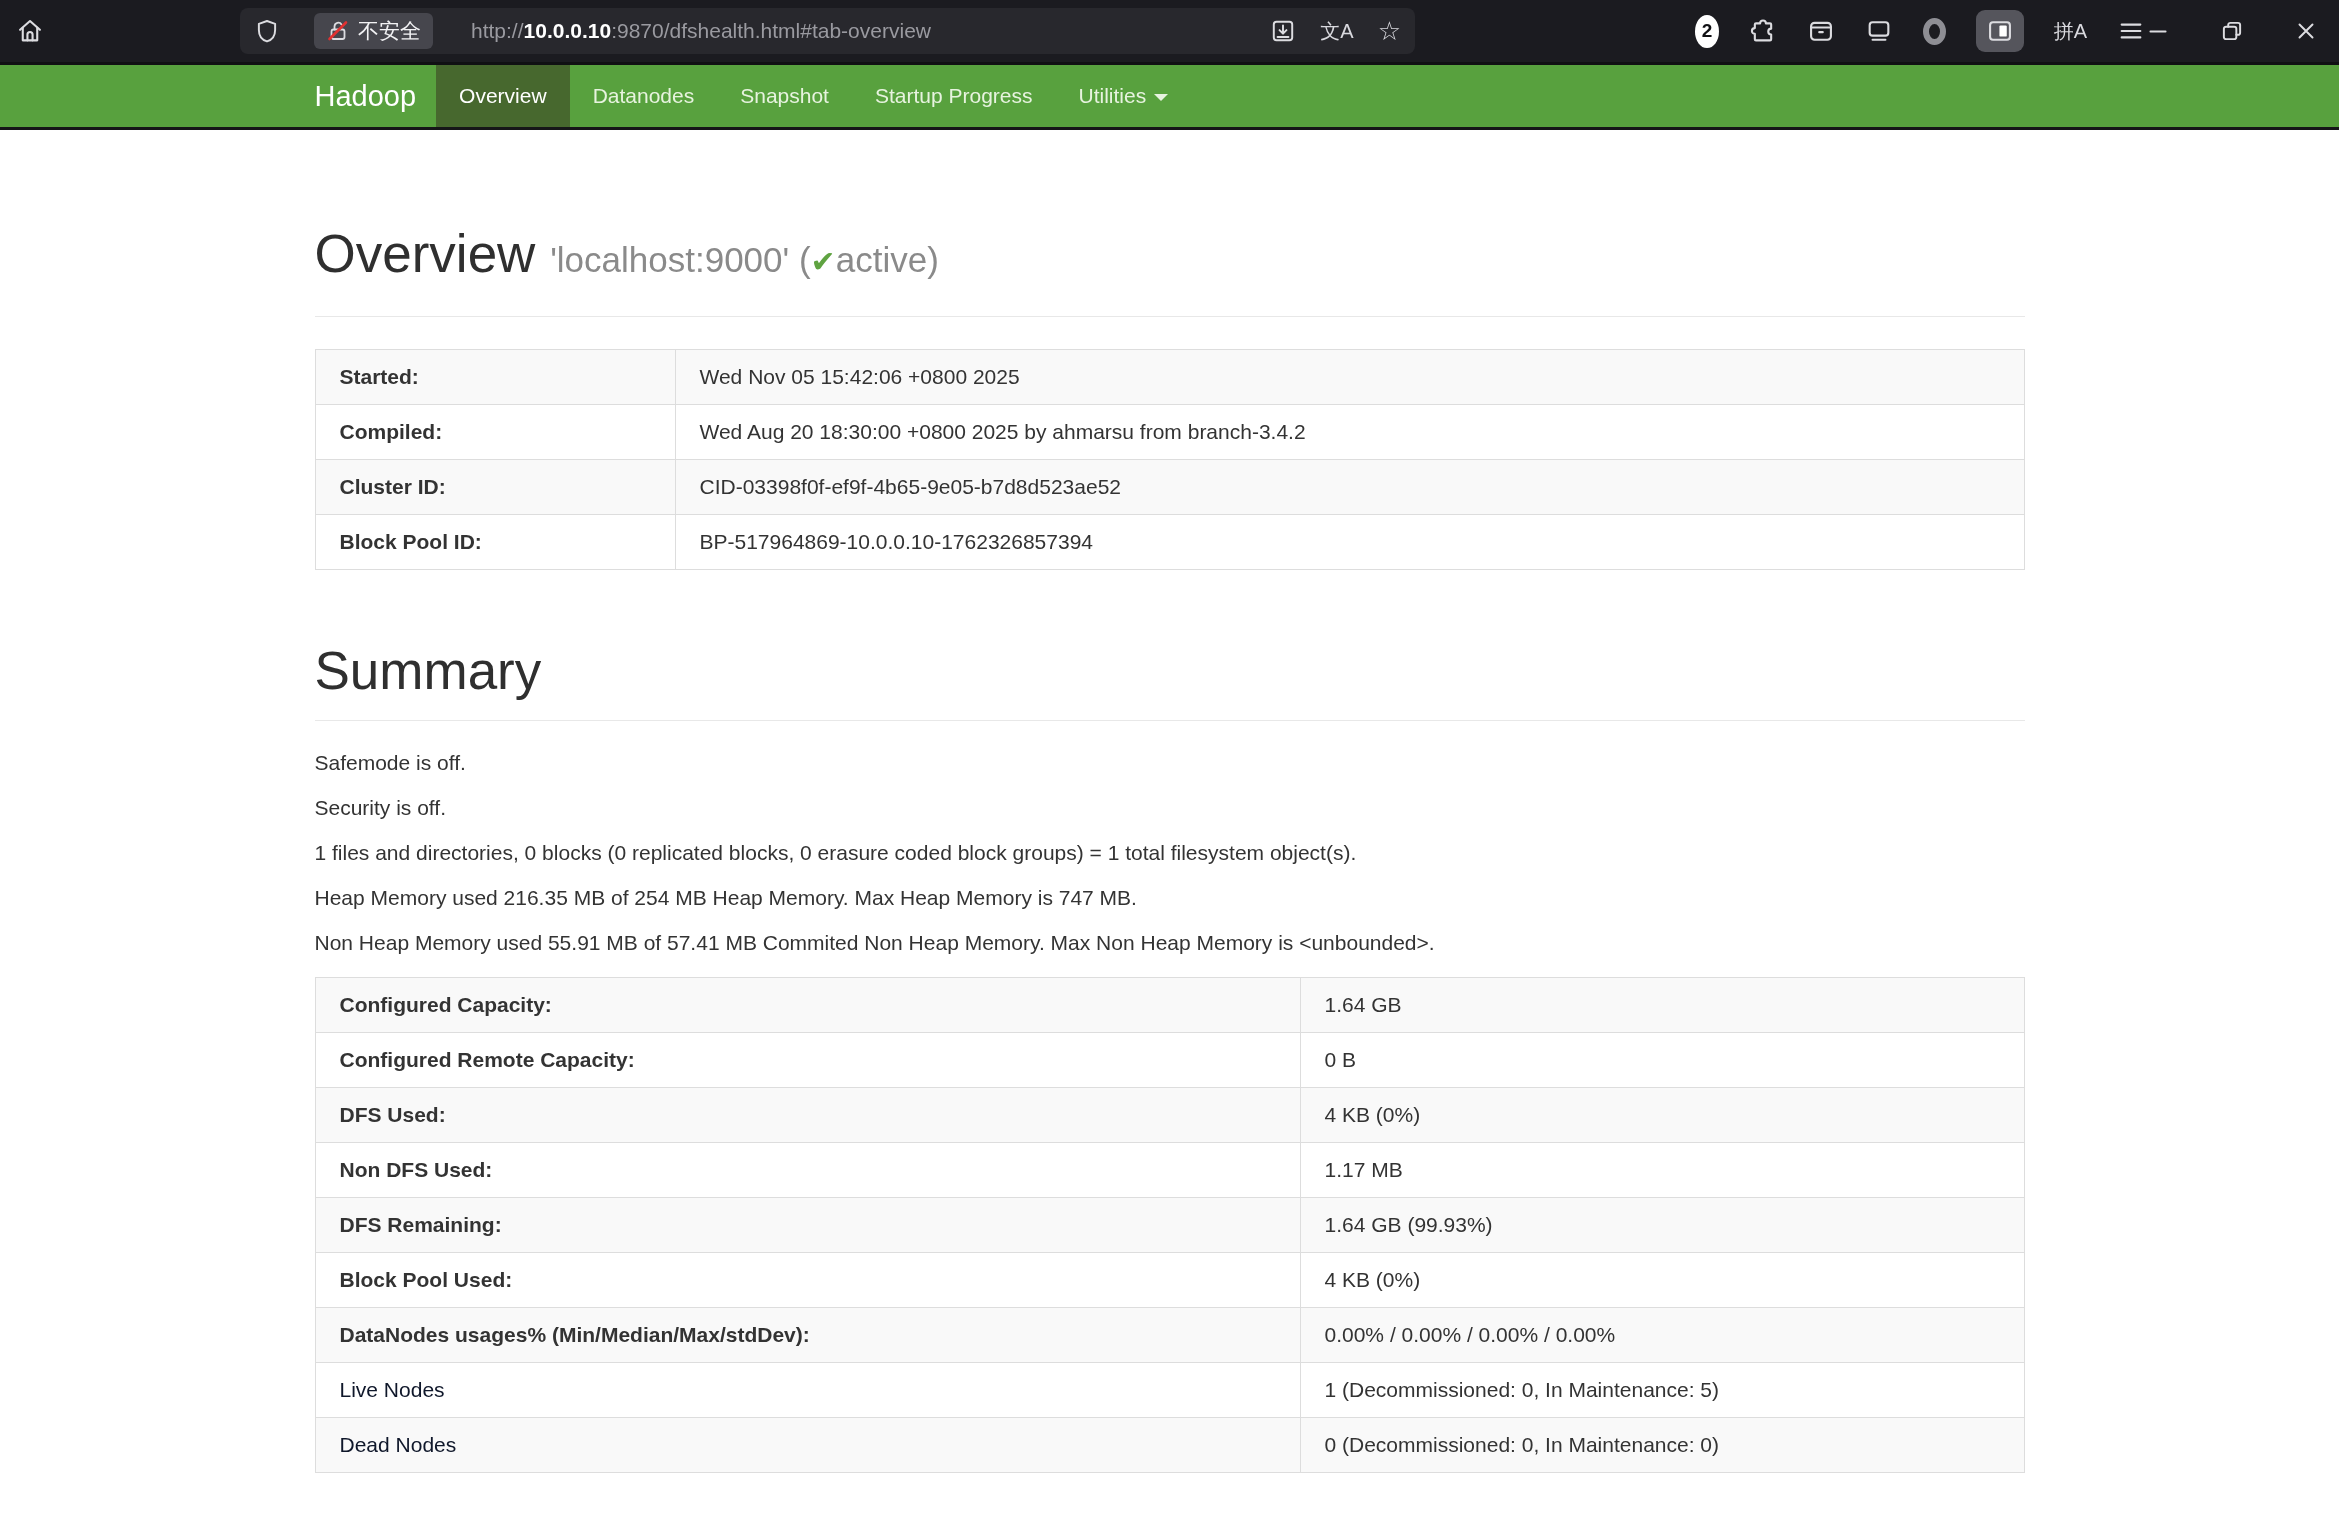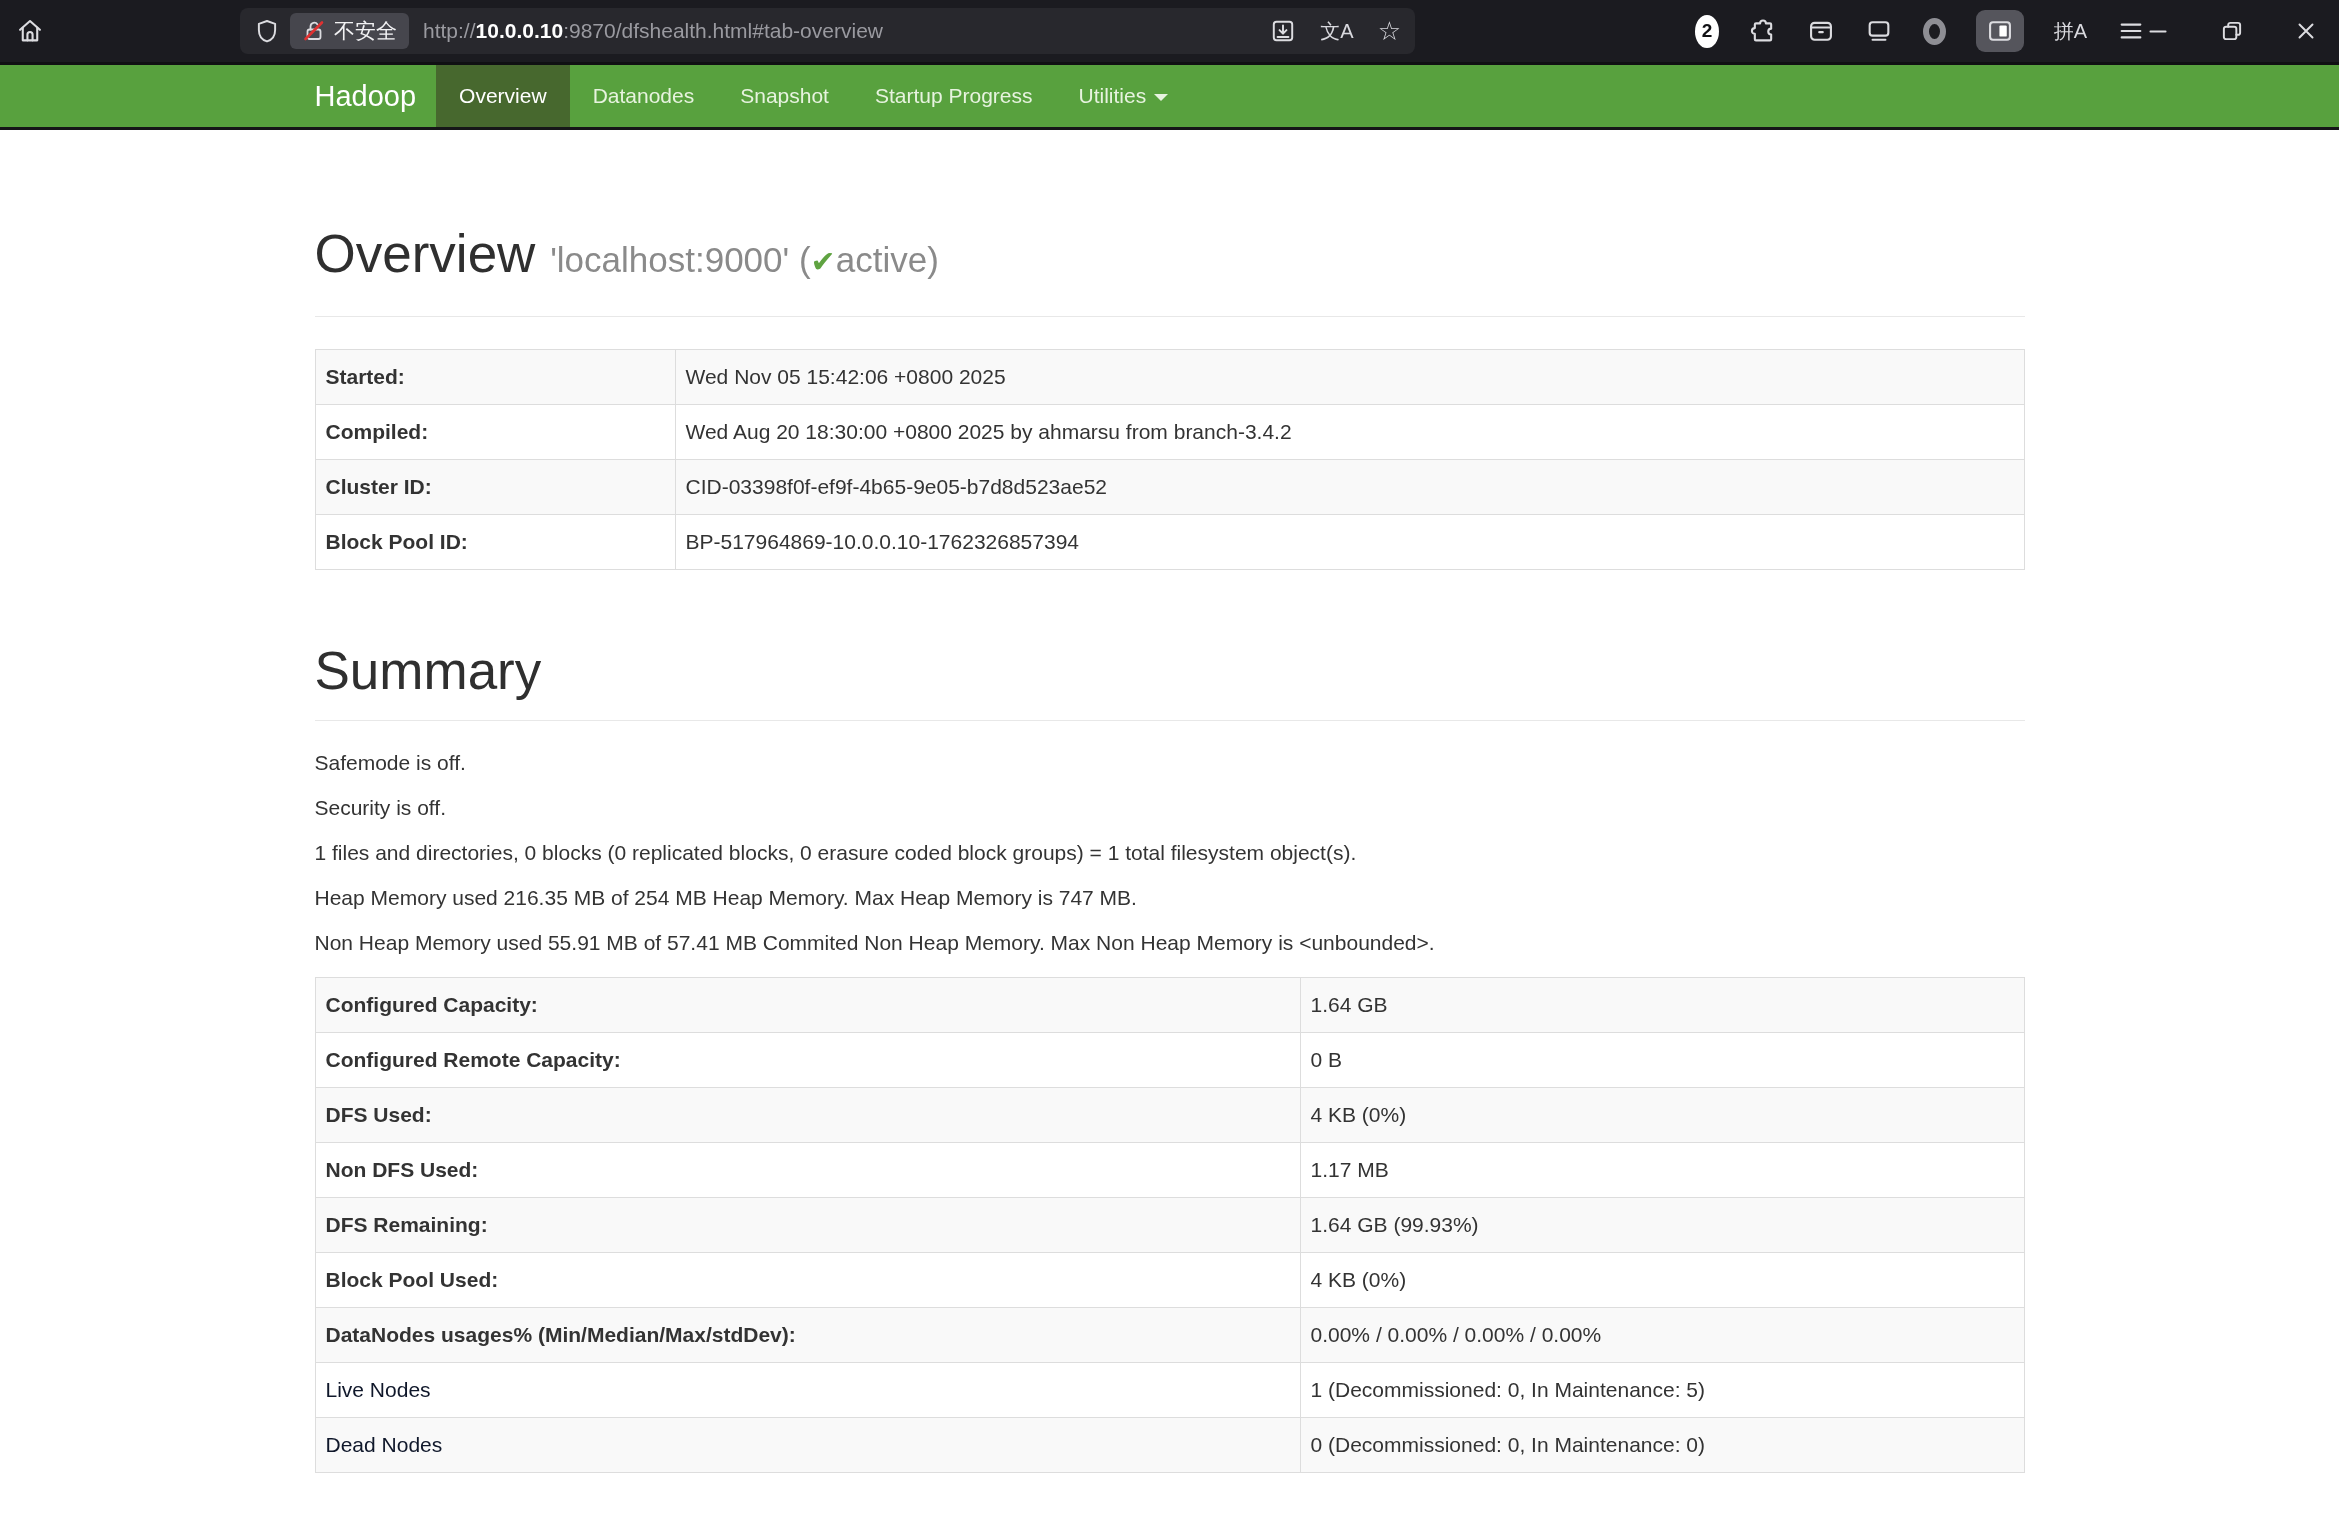--- a/index.html
+++ b/index.html
@@ -7,21 +7,21 @@
     width:2339px;height:1522px;overflow:hidden;background:#fff;
     font-family:"Liberation Sans","DejaVu Sans",sans-serif;
     -webkit-font-smoothing:antialiased;
   }
   
   .chrome{height:62px;background:#1b1b20;display:flex;align-items:center;}
   .icon-btn{display:flex;align-items:center;justify-content:center;flex:0 0 auto;}
   .home-btn{margin-left:10px;width:40px;height:40px;}
   .address-bar{
     margin-left:190px;width:1210px;height:46px;background:#28282d;border-radius:8px;
-    display:flex;align-items:center;padding:0 14px;box-sizing:border-box;
+    display:flex;align-items:center;padding:0 14px;box-sizing:border-box;gap:24px;
   }
   .shield{margin-right:10px;}
   .sec-chip{
     display:flex;align-items:center;gap:8px;background:#46464d;border-radius:6px;
     height:36px;padding:0 12px;margin-right:14px;
   }
   .sec-chip span{color:#f2f2f4;font-size:21px;white-space:nowrap;}
   .url-text{font-size:21px;color:#9a9aa0;white-space:nowrap;}
   .url-text .host{color:#ffffff;font-weight:bold;}
   .addr-icons{margin-left:auto;display:flex;align-items:center;gap:24px;}
@@ -56,21 +56,21 @@
   .container{width:1710px;margin:0 auto;}
   h1{font-weight:500;color:#2f2f2f;font-size:53px;line-height:58px;}
   .h-overview{margin:95px 0 25px;}
   .h-summary{margin:72px 0 20px;}
   h1 .sub{font-size:35px;color:#8a8a8a;font-weight:400;}
   .check{color:#5fa341;font-size:30px;font-weight:400;}
   hr{border:0;border-top:1px solid #e8e8e8;margin:0;}
   table.tbl{width:100%;border-collapse:collapse;border:1px solid #ddd;font-size:21px;color:#333;}
   .t1{margin-top:32px;}
   .t2{margin-top:20px;}
-  table.tbl td{padding:15px 10px;border-top:1px solid #ddd;vertical-align:middle;}
+  table.tbl td{padding:15px 24px;border-top:1px solid #ddd;vertical-align:middle;}
   table.tbl tr:nth-child(odd){background:#f9f9f9;}
   table.tbl td.lbl{font-weight:bold;}
   table.tbl td.val{border-left:1px solid #ddd;}
   .t1 td.lbl{width:360px;box-sizing:border-box;}
   .t2 td.lbl{width:985px;box-sizing:border-box;}
   .node-link{color:#0f172a;font-weight:normal;text-decoration:none;cursor:pointer;text-align:right;}
   .summary-text{margin-top:28px;}
   .summary-text p{margin:0 0 17px;font-size:21px;color:#333;line-height:28px;}
 </style>
 </head>

